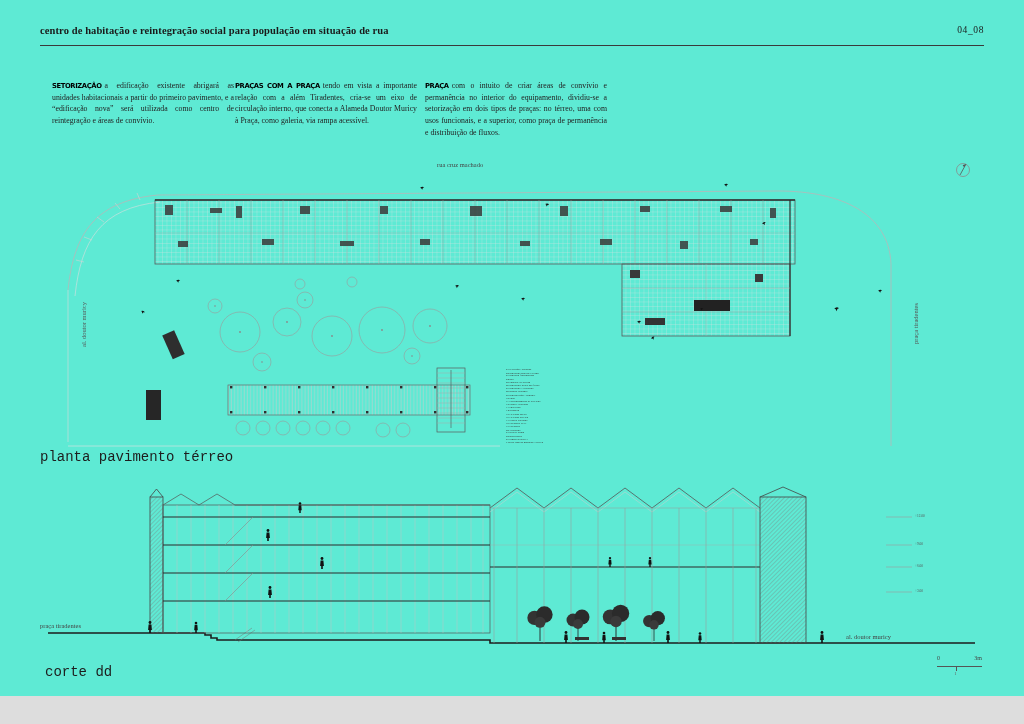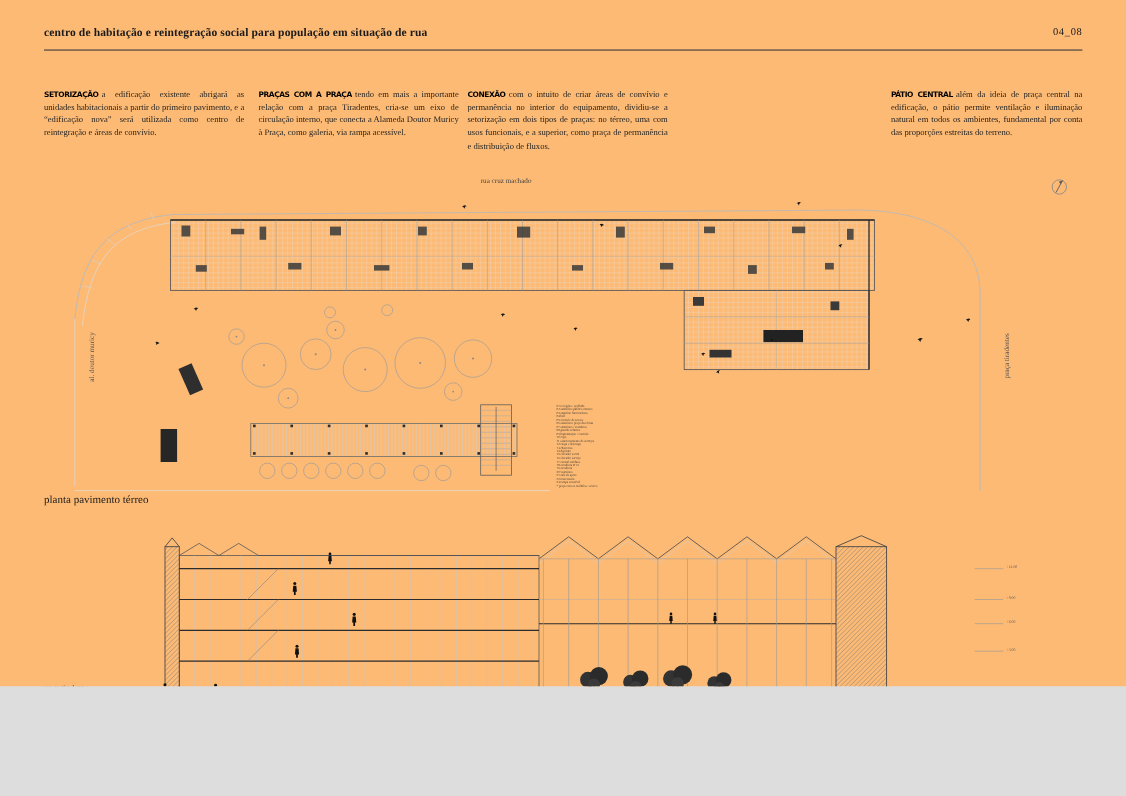--- a/index.html
+++ b/index.html
@@ -1,27 +1,27 @@
 <!DOCTYPE html>
 <html><head>
 <meta charset="utf-8">
 <style>
   html,body{margin:0;padding:0;background:#ddd;}
-  .sheet{position:relative;width:1024px;height:624px;background:#fdba74;overflow:hidden;
+  .sheet{position:relative;width:1024px;height:696px;background:#5eead4;overflow:hidden;
          font-family:"Liberation Serif",serif;color:#1a1a1a;}
   .hdr-title{position:absolute;left:40px;top:25px;font-size:10.5px;font-weight:bold;letter-spacing:.1px;}
   .hdr-page{position:absolute;right:40px;top:25px;font-size:9.5px;letter-spacing:.6px;text-align:center;}
   .hdr-rule{position:absolute;left:40px;right:40px;top:45px;border-top:1px solid #3a3a3a;}
   .col{position:absolute;top:80px;width:182px;font-size:7.8px;line-height:1.5;text-align:justify;color:#222;}
   .col b{font-family:"DejaVu Sans","Liberation Sans",sans-serif;font-size:6.8px;font-weight:bold;
          letter-spacing:-.4px;margin-right:3px;color:#000;}
   .draw{position:absolute;left:0;top:0;}
   .lbl{position:absolute;font-size:6.5px;color:#444;white-space:nowrap;}
   .lbl-v{transform:rotate(-90deg);transform-origin:0 0;color:#555;}
-  .caption{position:absolute;font-size:10px;color:#1d1d1d;white-space:nowrap;}
+  .caption{position:absolute;font-size:14px;color:#1d1d1d;white-space:nowrap;font-family:Liberation Mono, monospace;}
   .legend{position:absolute;left:506px;top:368px;width:210px;font-size:6px;line-height:1.12;
           transform:scale(.47);transform-origin:0 0;color:#333;}
   .legend div{white-space:nowrap;}
   .lvl{position:absolute;left:915px;font-size:6px;transform:scale(.58);transform-origin:0 50%;
        color:#555;white-space:nowrap;}
   .scalebar{position:absolute;left:930px;top:655px;width:52px;height:24px;font-size:6px;color:#444;}
   .scalebar .z{position:absolute;left:7px;top:0;}
   .scalebar .m{position:absolute;right:0;top:0;}
   .scalebar .bar{position:absolute;left:7px;right:0;top:11px;border-top:.8px solid #555;}
   .scalebar .tick{position:absolute;left:26px;top:12px;width:0;height:4px;border-left:.8px solid #555;}
@@ -249,31 +249,28 @@
       </g>
 
       <path d="M886,517H912 M886,545H912 M886,567H912 M886,592H912" stroke="#9a9a9a" stroke-width="0.6"></path>
     </g>
   </svg>
 
   <div class="hdr-title">centro de habitação e reintegração social para população em situação de rua</div>
   <div class="hdr-page">04_08</div>
   <div class="hdr-rule"></div>
 
-  <div class="col" style="left:40px;">
+  <div class="col" style="left:52px;">
     <b>SETORIZAÇÃO</b><span>a edificação existente abrigará as unidades habitacionais a partir do primeiro pavimento, e a “edificação nova” será utilizada como centro de reintegração e áreas de convívio.</span>
   </div>
   <div class="col" style="left:235px;">
-    <b>PRAÇAS COM A PRAÇA</b><span>tendo em mais a importante relação com a praça Tiradentes, cria-se um eixo de circulação interno, que conecta a Alameda Doutor Muricy à Praça, como galeria, via rampa acessível.</span>
+    <b>PRAÇAS COM A PRAÇA</b><span>tendo em vista a importante relação com a além Tiradentes, cria-se um eixo de circulação interno, que conecta a Alameda Doutor Muricy à Praça, como galeria, via rampa acessível.</span>
   </div>
   <div class="col" style="left:425px;">
-    <b>CONEXÃO</b><span>com o intuito de criar áreas de convívio e permanência no interior do equipamento, dividiu-se a setorização em dois tipos de praças: no térreo, uma com usos funcionais, e a superior, como praça de permanência e distribuição de fluxos.</span>
-  </div>
-  <div class="col" style="left:810px;width:174px;">
-    <b>PÁTIO CENTRAL</b><span>além da ideia de praça central na edificação, o pátio permite ventilação e iluminação natural em todos os ambientes, fundamental por conta das proporções estreitas do terreno.</span>
+    <b>PRAÇA</b><span>com o intuito de criar áreas de convívio e permanência no interior do equipamento, dividiu-se a setorização em dois tipos de praças: no térreo, uma com usos funcionais, e a superior, como praça de permanência e distribuição de fluxos.</span>
   </div>
 
   <div class="lbl" style="left:437px;top:161px;">rua cruz machado</div>
   <div class="lbl lbl-v" style="left:80px;top:347px;">al. doutor muricy</div>
   <div class="lbl lbl-v" style="left:912px;top:344px;">praça tiradentes</div>
 
   <div class="legend">
       <div>01 recepção / acolhida</div>
       <div>02 sanitários público externo</div>
       <div>03 sanitário funcionários</div>

